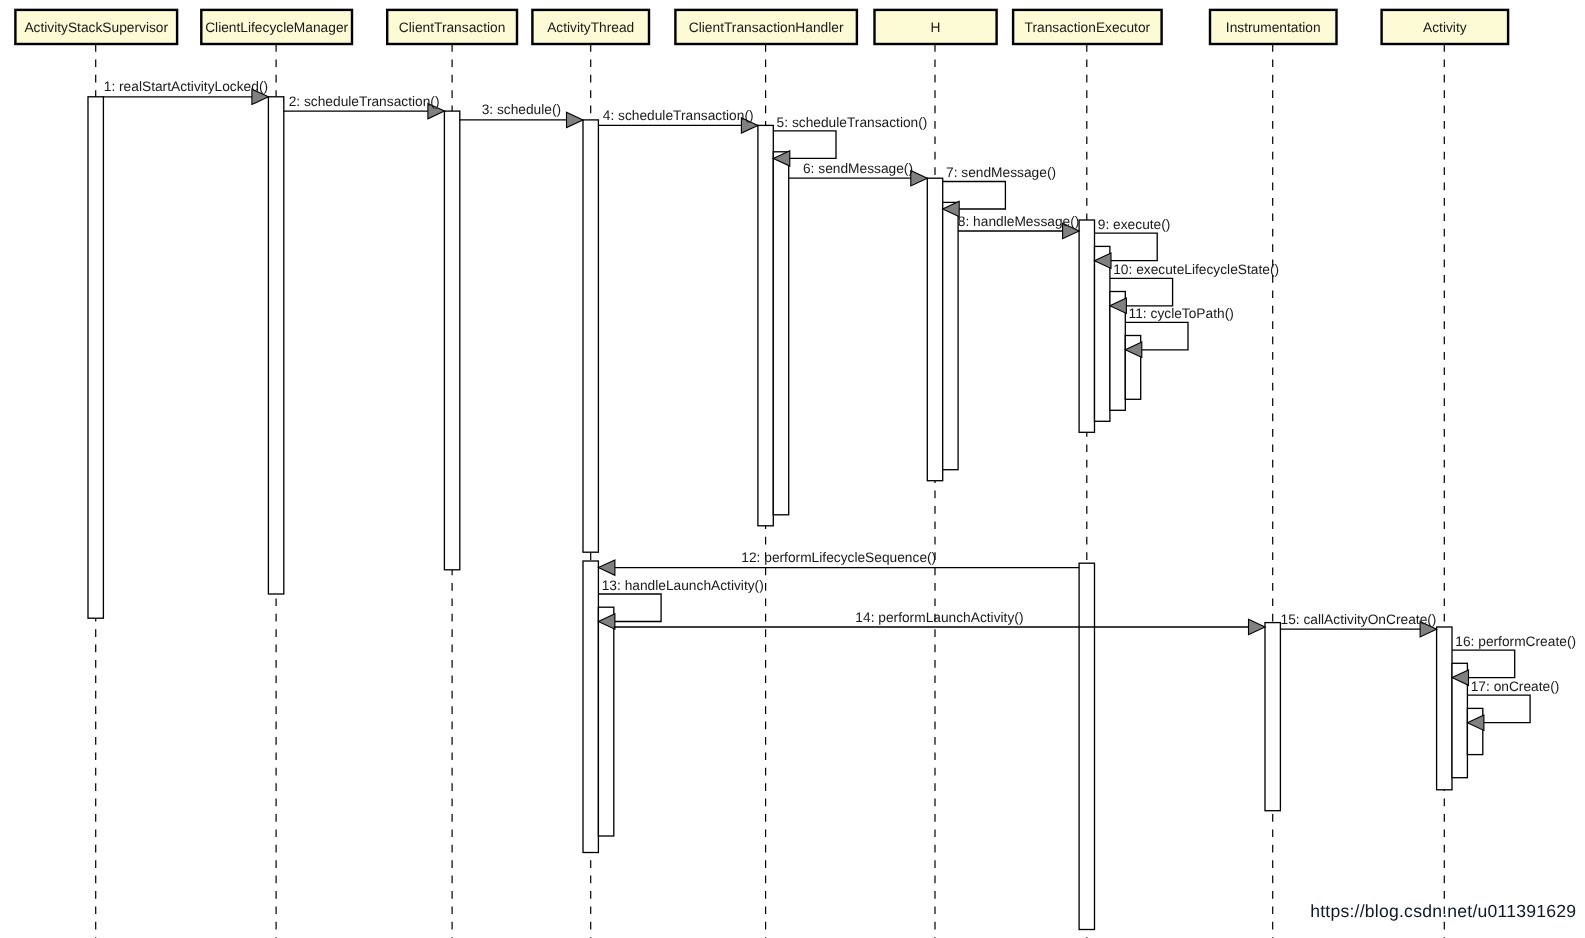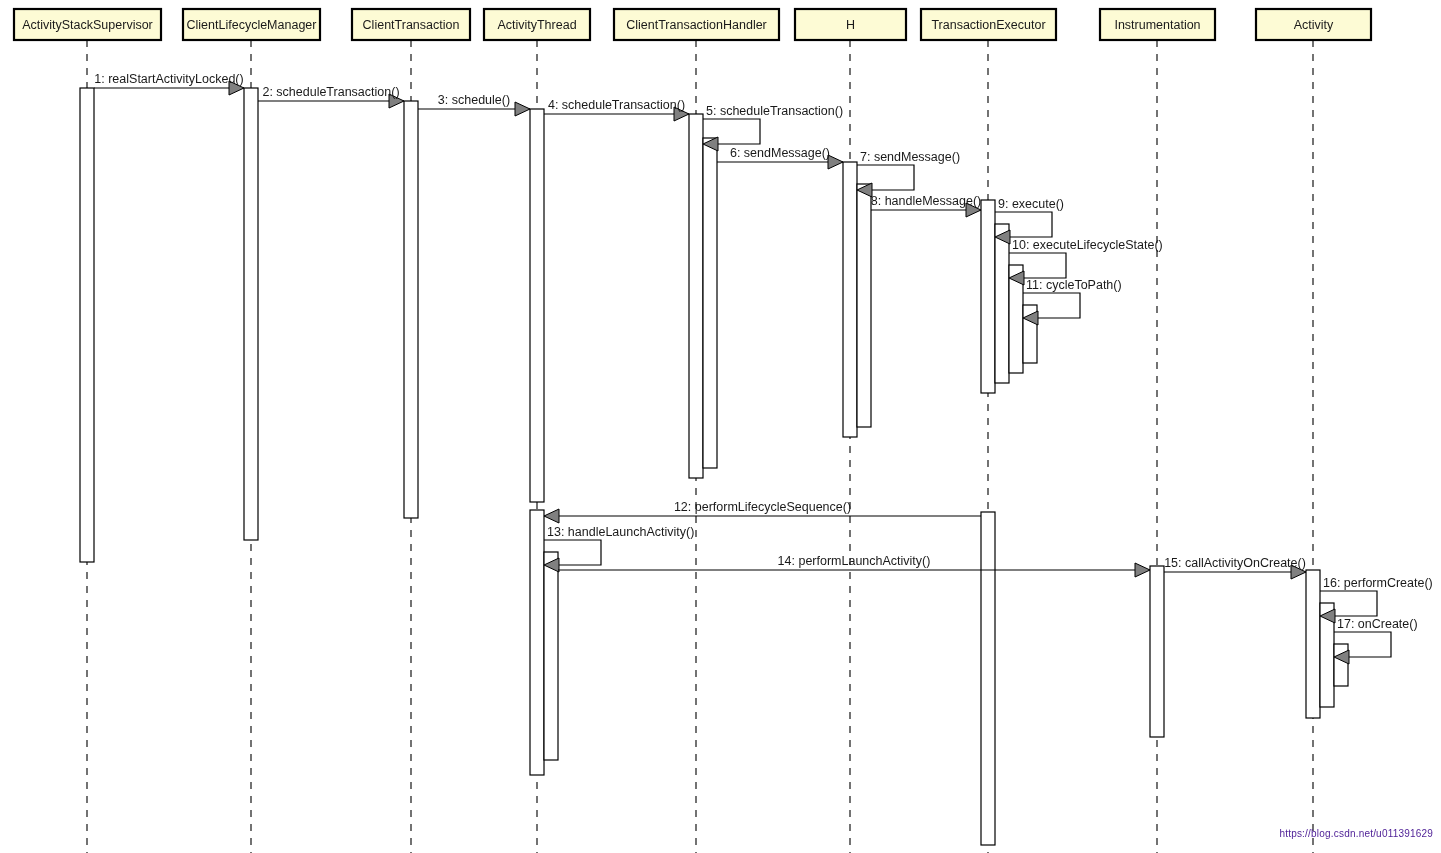--- a/index.html
+++ b/index.html
@@ -7,21 +7,21 @@
   #diagram-root{position:relative;width:1441px;height:853px;background:#ffffff;}
   svg{display:block;}
   .lifeline-box{fill:#fdfbd5;stroke:#000000;stroke-width:2.2;}
   .lifeline-label{font-family:"Liberation Sans",sans-serif;font-size:12.5px;fill:#1a1a1a;text-anchor:middle;dominant-baseline:middle;}
   .lifeline-dash{stroke:#000000;stroke-width:1.1;stroke-dasharray:7 7;}
   .activation{fill:#ffffff;stroke:#000000;stroke-width:1.2;}
   .msg-line{stroke:#000000;stroke-width:1.2;fill:none;}
   .msg-label{font-family:"Liberation Sans",sans-serif;font-size:12.5px;fill:#1a1a1a;}
   .arrow-head{fill:#808080;stroke:#000000;stroke-width:1;}
   .watermark{position:absolute;right:8px;bottom:14px;font-family:"Liberation Sans",sans-serif;
-             font-size:10px;color:#4c1d95;letter-spacing:.2px;white-space:nowrap;}
+             font-size:16px;color:#0f172a;letter-spacing:.2px;white-space:nowrap;}
 </style>
 </head>
 <body>
 
 <div id="diagram-root">
   <svg id="seq-svg" width="1441" height="853" xmlns="http://www.w3.org/2000/svg">
     <g id="layer-lifelines">
         <line x1="87" y1="40" x2="87" y2="853" class="lifeline-dash"></line>
         <line x1="251" y1="40" x2="251" y2="853" class="lifeline-dash"></line>
         <line x1="411" y1="40" x2="411" y2="853" class="lifeline-dash"></line>

